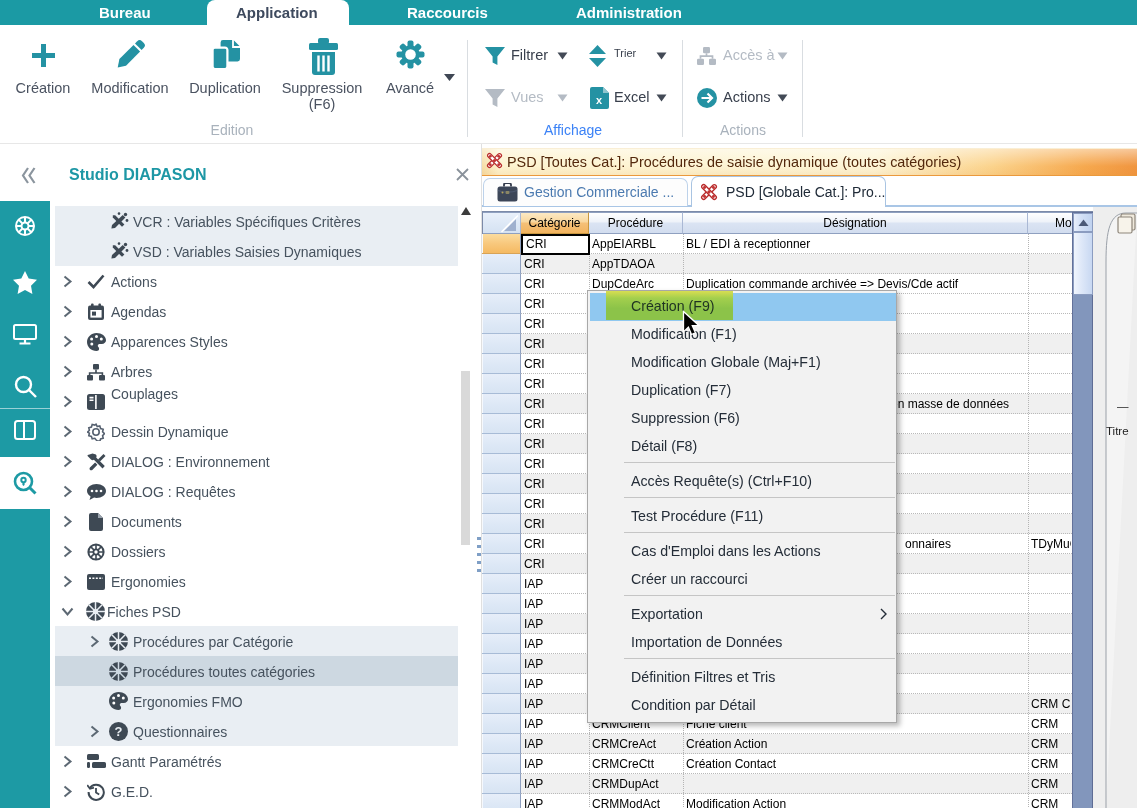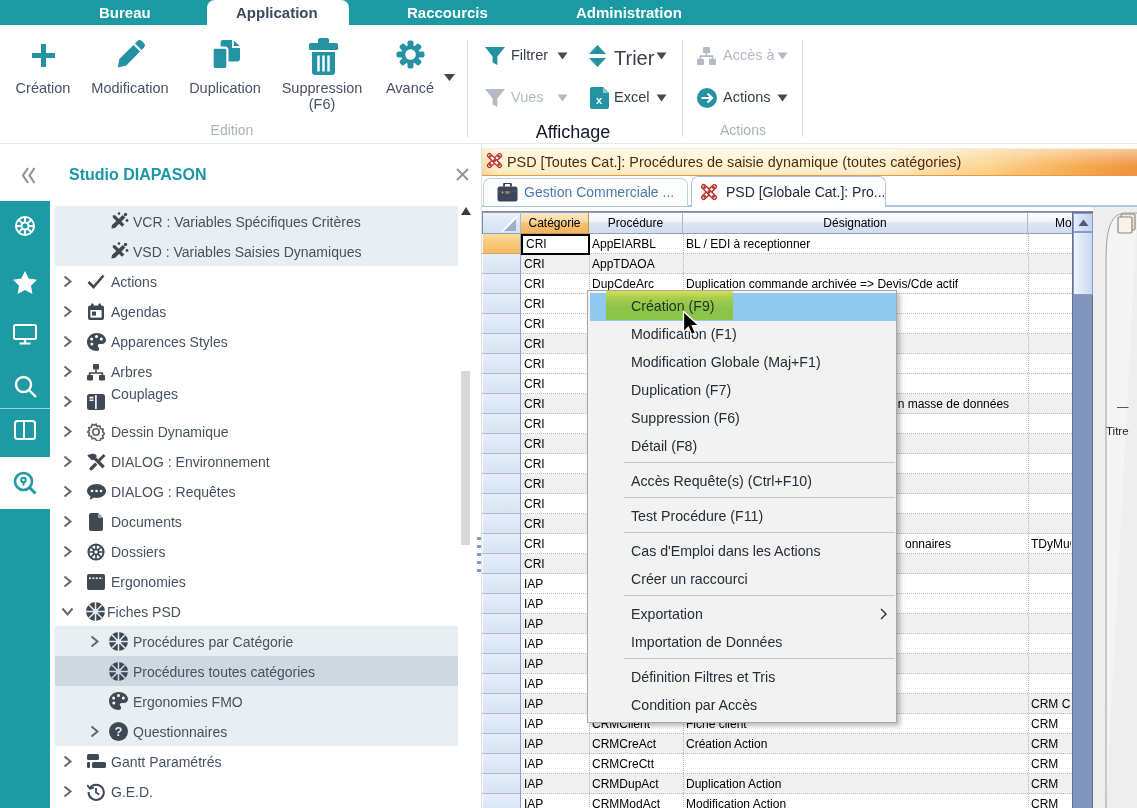--- a/index.html
+++ b/index.html
@@ -100,21 +100,21 @@
     <svg width="11" height="8" viewBox="0 0 11 8">
       <path d="M0.5 0.5h10L5.5 7.5z" fill="#434a56"></path>
     </svg>
   </div>
 <div class="abs" id="ic-trier" style="left:589px;top:45px;">
     <svg width="17" height="22" viewBox="0 0 17 22">
       <path d="M8.5 0L17 9H0z" fill="#2492a3"></path>
       <path d="M8.5 22L0 13h17z" fill="#2492a3"></path>
     </svg>
   </div>
-<div class="abs" style="left:614px;top:47px;color:#39404d;font-size:20px;">Trier</div>
+<div class="abs" style="left:614px;top:47px;color:#39404d;font-size:11px;">Trier</div>
 <div class="abs" style="left:656px;top:52px;">
     <svg width="11" height="8" viewBox="0 0 11 8">
       <path d="M0.5 0.5h10L5.5 7.5z" fill="#434a56"></path>
     </svg>
   </div>
 <div class="abs" id="ic-fil2" style="left:484px;top:88px;">
     <svg width="22" height="20" viewBox="0 0 22 20">
       <path d="M1 1h20l-7.6 9.5V19l-4.8-2.5v-6z" fill="#b4bbc4"></path>
     </svg>
   </div>
@@ -130,21 +130,21 @@
       <path d="M13 0l6 6h-6z" fill="#8fc6cf"></path>
       <text x="9" y="17" font-size="11" font-weight="bold" fill="#fff" text-anchor="middle" font-family="Liberation Sans">x</text>
     </svg>
   </div>
 <div class="abs" style="left:614px;top:89px;color:#39404d;font-size:14.5px;">Excel</div>
 <div class="abs" style="left:656px;top:94px;">
     <svg width="11" height="8" viewBox="0 0 11 8">
       <path d="M0.5 0.5h10L5.5 7.5z" fill="#434a56"></path>
     </svg>
   </div>
-<div class="abs" style="left:530px;top:122px;width:86px;text-align:center;color:#0f172a;font-size:18px;">Affichage</div>
+<div class="abs" style="left:530px;top:122px;width:86px;text-align:center;color:#3b82f6;font-size:14px;">Affichage</div>
 
 <div class="abs" id="ic-org" style="left:697px;top:47px;">
     <svg width="19" height="18" viewBox="0 0 19 18">
       <g fill="#b4bbc4">
         <rect x="6" y="0" width="7" height="6.2" rx="1.2"></rect>
         <rect x="0" y="11.8" width="7" height="6.2" rx="1.2"></rect>
         <rect x="12" y="11.8" width="7" height="6.2" rx="1.2"></rect>
       </g>
       <path d="M9.5 6.2v2.9M3.5 11.8V9.1h12v2.7" stroke="#b4bbc4" stroke-width="1.7" fill="none"></path>
     </svg>
@@ -741,27 +741,27 @@
 <div class="tr" style="top:734px;background:#f0f0f0;border-bottom:1px dotted #b9b9b9;box-sizing:border-box;">
     <div class="td" style="left:3px;width:64px;">IAP</div>
     <div class="td" style="left:71px;width:90px;">CRMCreAct</div>
     <div class="td" style="left:165px;width:341px;">Création Action</div>
     <div class="td" style="left:510px;width:40px;">CRM</div>
   </div>
 <div class="rh" style="top:754px;"></div>
 <div class="tr" style="top:754px;background:#ffffff;border-bottom:1px dotted #b9b9b9;box-sizing:border-box;">
     <div class="td" style="left:3px;width:64px;">IAP</div>
     <div class="td" style="left:71px;width:90px;">CRMCreCtt</div>
+    <div class="td" style="left:165px;width:341px;">Création Contact</div>
     <div class="td" style="left:510px;width:40px;">CRM</div>
   </div>
 <div class="rh" style="top:774px;"></div>
 <div class="tr" style="top:774px;background:#f0f0f0;border-bottom:1px dotted #b9b9b9;box-sizing:border-box;">
     <div class="td" style="left:3px;width:64px;">IAP</div>
     <div class="td" style="left:71px;width:90px;">CRMDupAct</div>
-    <div class="td" style="left:165px;width:341px;">Duplication Action</div>
     <div class="td" style="left:510px;width:40px;">CRM</div>
   </div>
 <div class="rh" style="top:794px;"></div>
 <div class="tr" style="top:794px;background:#ffffff;border-bottom:1px dotted #b9b9b9;box-sizing:border-box;">
     <div class="td" style="left:3px;width:64px;">IAP</div>
     <div class="td" style="left:71px;width:90px;">CRMModAct</div>
     <div class="td" style="left:165px;width:341px;">Modification Action</div>
     <div class="td" style="left:510px;width:40px;">CRM</div>
   </div>
 <div class="abs" style="left:589px;top:234px;width:1px;height:574px;background-image:repeating-linear-gradient(180deg,#b4b4b4 0 1px,transparent 1px 2px);"></div>
@@ -804,20 +804,20 @@
   <div class="ms" style="top:304px;"></div>
   <div class="mi" style="top:315px;">Exportation</div>
   <div class="abs" style="left:292px;top:317px;">
       <svg width="7" height="12" viewBox="0 0 7 12">
         <path d="M1 1l5 5-5 5" stroke="#242d38" stroke-width="1.4" fill="none"></path>
       </svg>
     </div>
   <div class="mi" style="top:343px;">Importation de Données</div>
   <div class="ms" style="top:367px;"></div>
   <div class="mi" style="top:378px;">Définition Filtres et Tris</div>
-  <div class="mi" style="top:406px;">Condition par Accès</div>
+  <div class="mi" style="top:406px;">Condition par Détail</div>
 </div>
 
 <div class="abs" style="left:682px;top:310px;">
     <svg width="19" height="28" viewBox="0 0 19 28">
       <path d="M1.5 1.5v20.4l4.9-4.7 3.1 7.3 3.9-1.7-3.1-7.1h6.8z" fill="#000" stroke="#fff" stroke-width="1.3"></path>
     </svg>
   </div>
 
 </body></html>

